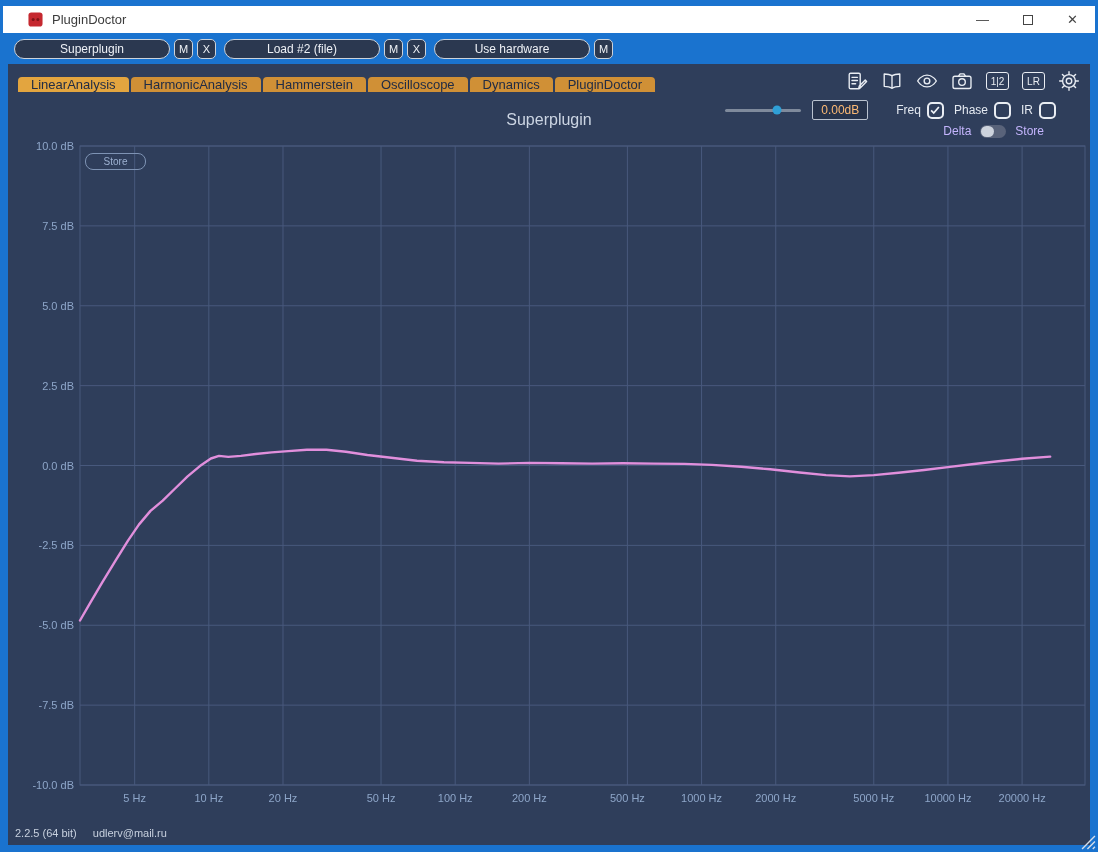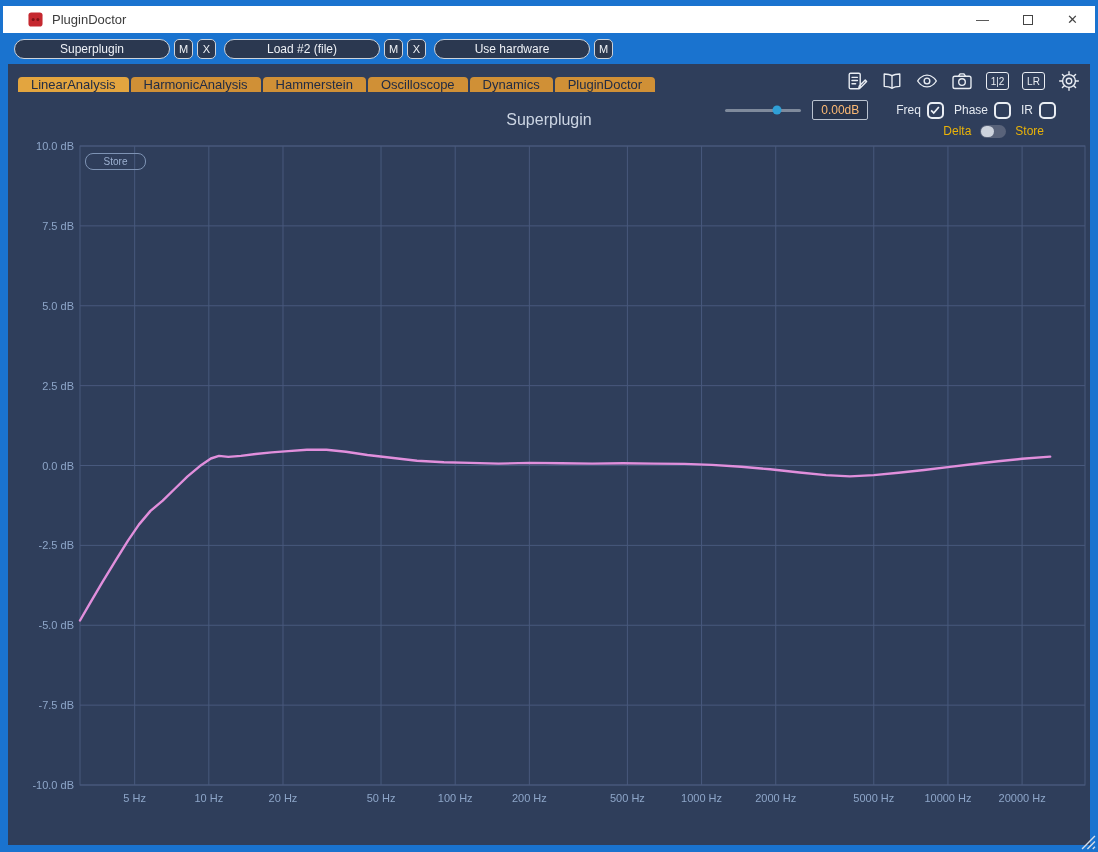--- a/index.html
+++ b/index.html
@@ -96,21 +96,21 @@
     color:#fdba74; font-size:12px; display:flex; align-items:center; justify-content:center;
     border-radius:2px; margin-right:22px;
   }
   .cb {
     width:17px; height:17px; border:2px solid #e9edf3; border-radius:5px;
     display:flex; align-items:center; justify-content:center; cursor:pointer;
     margin-right:4px; background:transparent;
   }
   .row2 {
     position:absolute; top:32px; right:46px;
-    display:flex; align-items:center; gap:9px; color:#eab308; font-size:12px;
+    display:flex; align-items:center; gap:9px; color:#c4b5fd; font-size:12px;
   }
   .toggle { width:26px; height:13px; border-radius:7px; background:#59637a; position:relative; cursor:pointer; }
   .toggle::after {
     content:""; position:absolute; left:1px; top:1px; width:13px; height:11px;
     border-radius:6px; background:#cdd3dd;
   }
 
   
   .statusbar {
     height:24px; display:flex; align-items:center; padding-left:7px;
@@ -269,17 +269,21 @@
       </span>
     </div>
 
     <div class="row2">
       <span class="lbl">Delta</span>
       <span class="toggle"></span>
       <span class="lbl">Store</span>
     </div>
   </div>
 
+  <div class="statusbar">
+    <span class="lbl">2.2.5 (64 bit)</span>
+    <span class="lbl">udlerv@mail.ru</span>
+  </div>
 </div>
 
 <svg class="grip" viewBox="0 0 14 14">
   <path d="M13 1L1 13M13 6L6 13M13 11l-2 2" stroke="#d5deea" stroke-width="1.3" fill="none"></path>
 </svg>
 
 </body></html>

